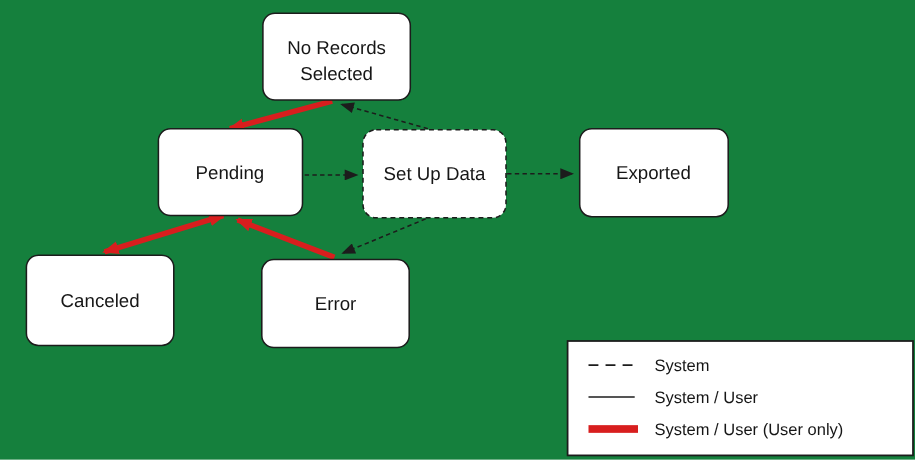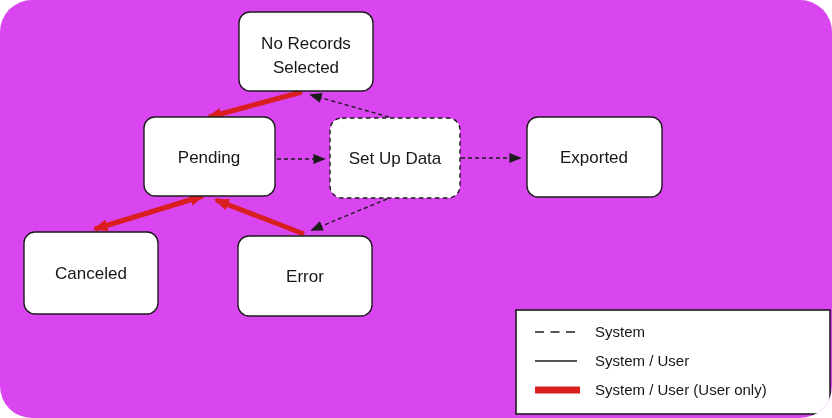--- a/index.html
+++ b/index.html
@@ -4,24 +4,23 @@
 <style>
   html, body {
     margin: 0;
     padding: 0;
     background: #ffffff;
   }
   .stage {
     position: relative;
     width: 832px;
     height: 418px;
-    background: #d946ef;
+    background: #15803d;
     overflow: hidden;
     font-family: "Liberation Sans", sans-serif;
-    border-radius: 32px;
   }
   svg text {
     font-family: "Liberation Sans", sans-serif;
     fill: #161616;
   }
   .node-label { font-size: 17px; }
   .legend-label { font-size: 15px; }
   .node-box {
     fill: #ffffff;
     stroke: #1c1c1c;

